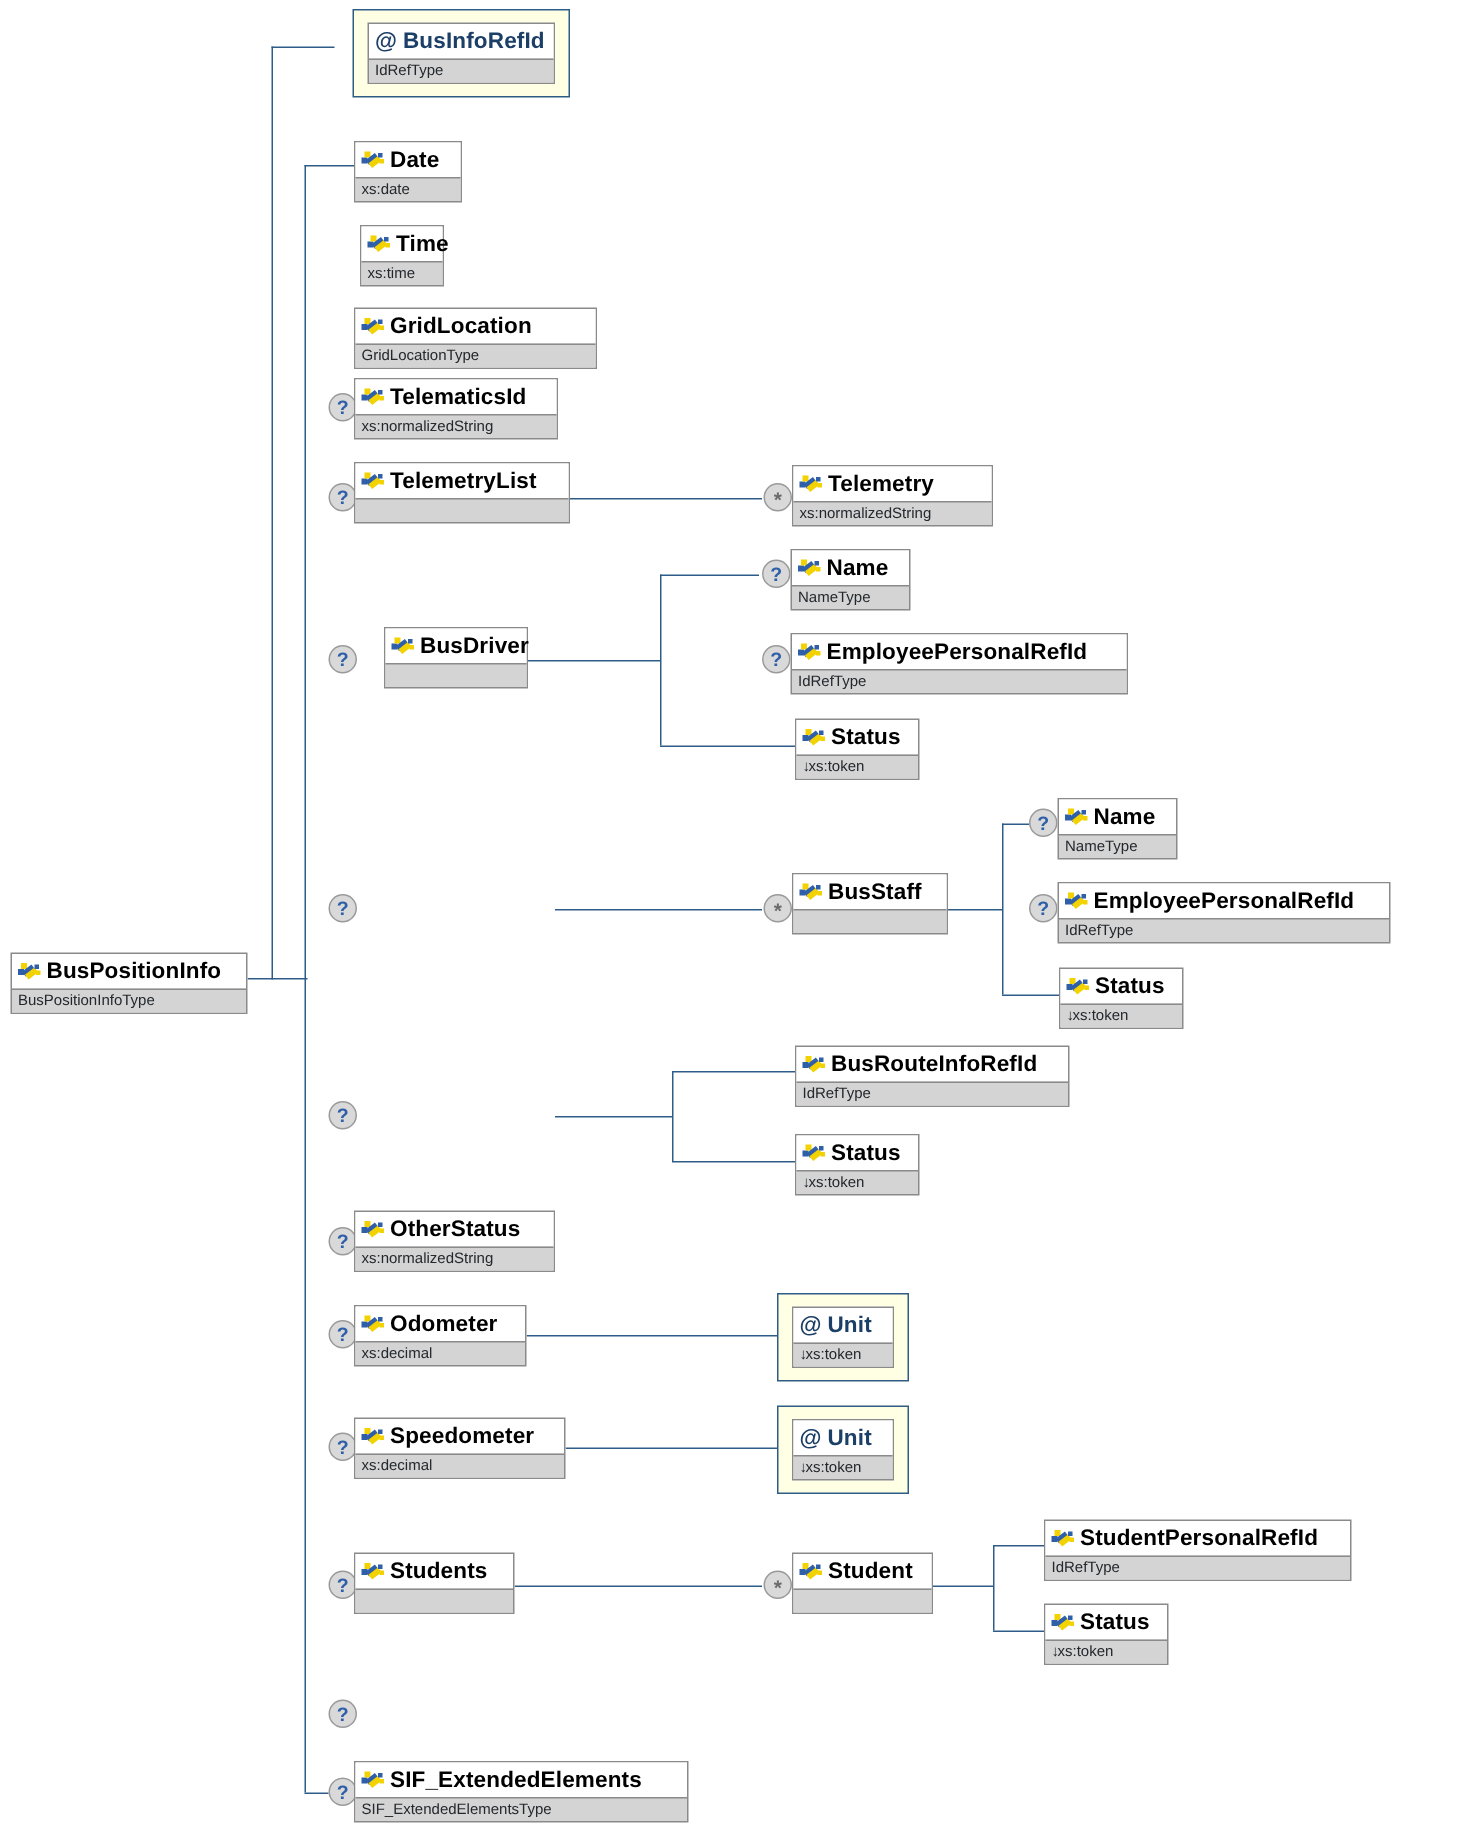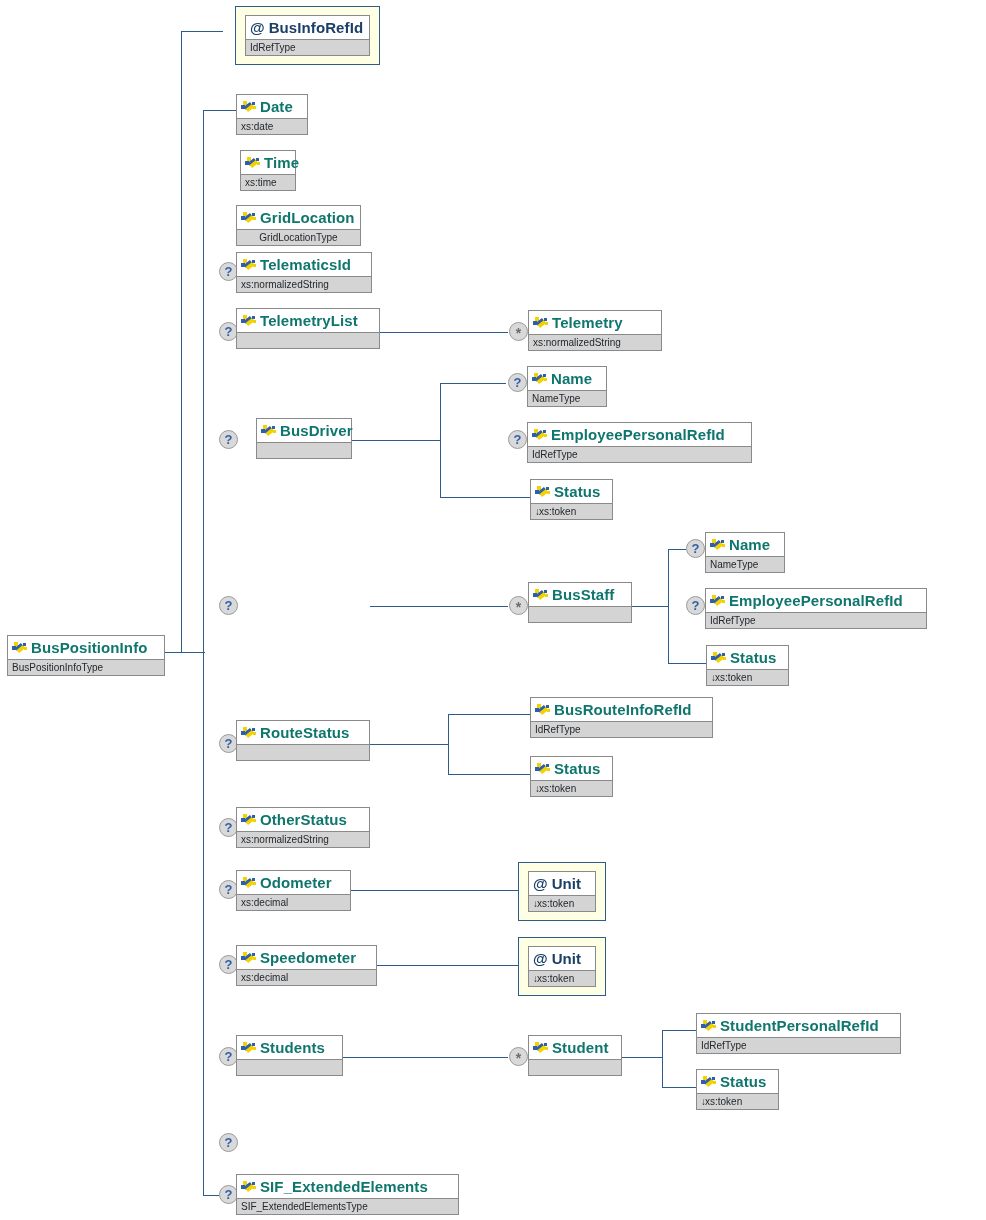--- a/index.html
+++ b/index.html
@@ -35,21 +35,21 @@
     padding:1px 7px 2px 4px;
     display:flex;
     align-items:center;
     gap:4px;
     height:23px;
     white-space:nowrap;
   }
   .ntitle .lbl{
     font-size:15px;
     font-weight:bold;
-    color:#0f766e;
+    color:#000000;
     letter-spacing:0.1px;
     line-height:15px;
   }
   .ntype{
     box-sizing:border-box;
     background:#d4d4d4;
     border-top:1px solid #8a8a8a;
     height:16px;
     font-size:10px;
     color:#23282d;
@@ -210,21 +210,21 @@
             <i class="b4"></i>
             <i class="b5"></i>
             <i class="b6"></i>
           </span>
         <span class="lbl">Time</span>
       </div>
       <div class="ntype">xs:time</div>
     </div>
   </div>
 
-  <div class="node" style="left:236px;top:205px;width:125px;text-align:center;">
+  <div class="node" style="left:236px;top:205px;width:162px;">
     <div class="nbox">
       <div class="ntitle">
         <span class="eicon">
             <i class="b1"></i>
             <i class="b2"></i>
             <i class="b3"></i>
             <i class="b4"></i>
             <i class="b5"></i>
             <i class="b6"></i>
           </span>
@@ -426,36 +426,20 @@
             <i class="b5"></i>
             <i class="b6"></i>
           </span>
         <span class="lbl">Status</span>
       </div>
       <div class="ntype"><span class="darrow">↓</span><span>xs:token</span></div>
     </div>
   </div>
 
   <div class="badge opt" style="left:219px;top:734px;">?</div>
-  <div class="node" style="left:236px;top:720px;width:134px;">
-    <div class="nbox">
-      <div class="ntitle">
-        <span class="eicon">
-            <i class="b1"></i>
-            <i class="b2"></i>
-            <i class="b3"></i>
-            <i class="b4"></i>
-            <i class="b5"></i>
-            <i class="b6"></i>
-          </span>
-        <span class="lbl">RouteStatus</span>
-      </div>
-      <div class="ntype"></div>
-    </div>
-  </div>
 
   <div class="node" style="left:530px;top:697px;width:183px;">
     <div class="nbox">
       <div class="ntitle">
         <span class="eicon">
             <i class="b1"></i>
             <i class="b2"></i>
             <i class="b3"></i>
             <i class="b4"></i>
             <i class="b5"></i>

